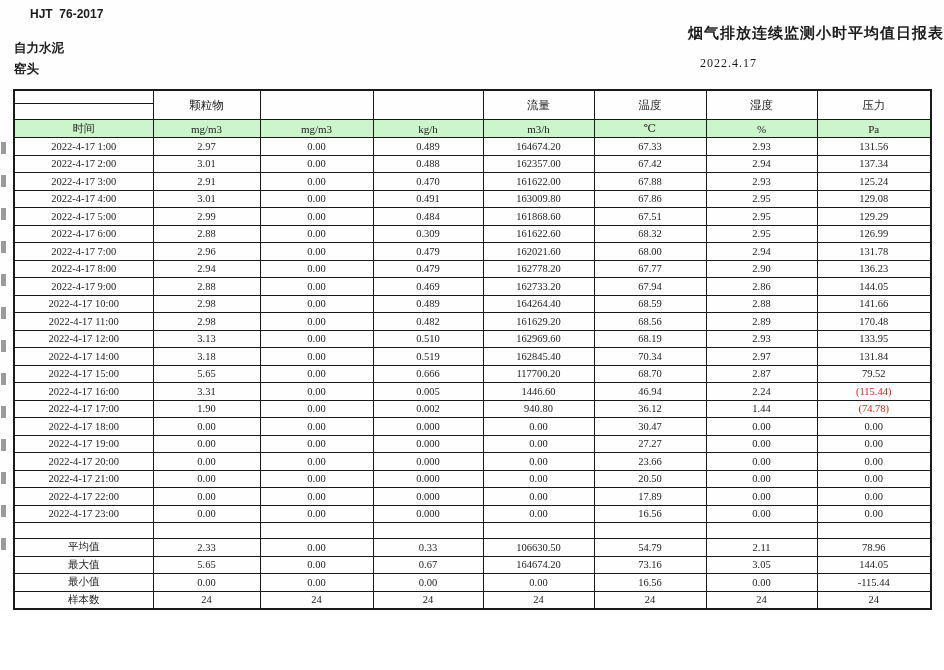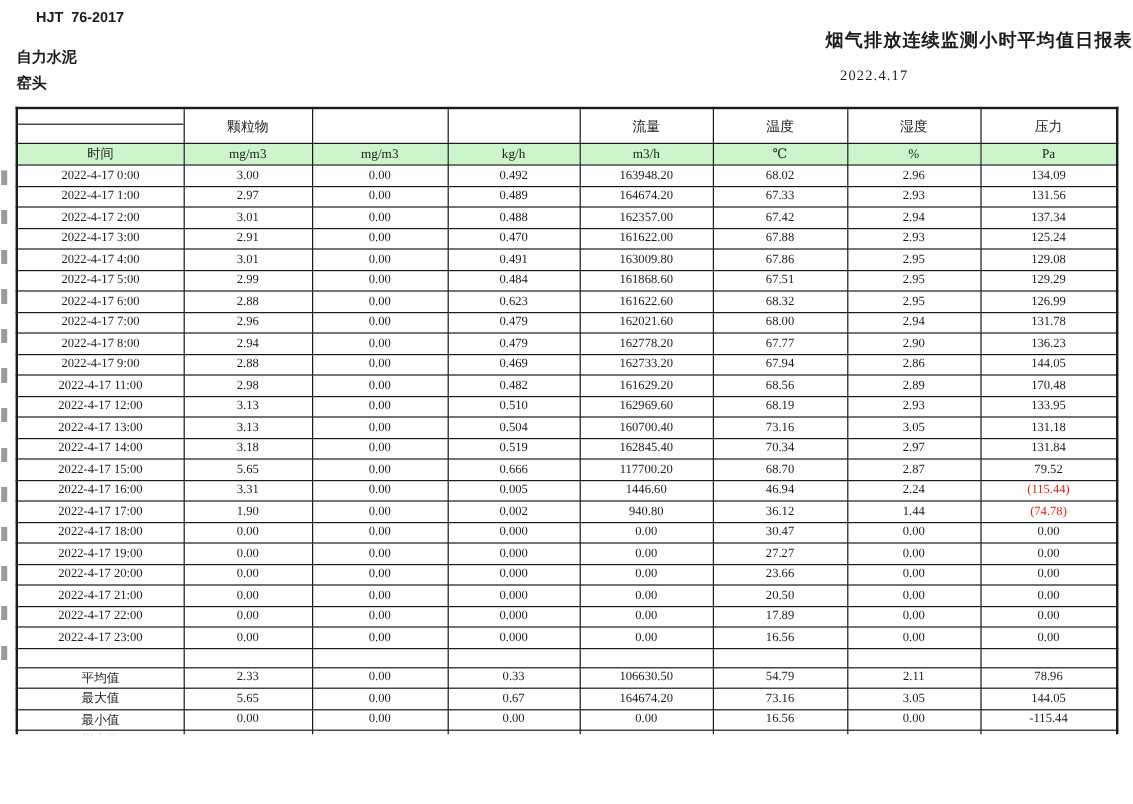--- a/index.html
+++ b/index.html
@@ -133,30 +133,20 @@
         <td>mg/m3</td>
         <td>kg/h</td>
         <td>m3/h</td>
         <td>℃</td>
         <td>%</td>
         <td>Pa</td>
       </tr>
     </tbody>
     <tbody>
         <tr>
-          <td>2022-4-17 0:00</td>
-          <td>3.00</td>
-          <td>0.00</td>
-          <td>0.492</td>
-          <td>163948.20</td>
-          <td>68.02</td>
-          <td>2.96</td>
-          <td>134.09</td>
-        </tr>
-        <tr>
           <td>2022-4-17 1:00</td>
           <td>2.97</td>
           <td>0.00</td>
           <td>0.489</td>
           <td>164674.20</td>
           <td>67.33</td>
           <td>2.93</td>
           <td>131.56</td>
         </tr>
         <tr>
@@ -196,21 +186,21 @@
           <td>0.484</td>
           <td>161868.60</td>
           <td>67.51</td>
           <td>2.95</td>
           <td>129.29</td>
         </tr>
         <tr>
           <td>2022-4-17 6:00</td>
           <td>2.88</td>
           <td>0.00</td>
-          <td>0.623</td>
+          <td>0.309</td>
           <td>161622.60</td>
           <td>68.32</td>
           <td>2.95</td>
           <td>126.99</td>
         </tr>
         <tr>
           <td>2022-4-17 7:00</td>
           <td>2.96</td>
           <td>0.00</td>
           <td>0.479</td>
@@ -233,50 +223,50 @@
           <td>2022-4-17 9:00</td>
           <td>2.88</td>
           <td>0.00</td>
           <td>0.469</td>
           <td>162733.20</td>
           <td>67.94</td>
           <td>2.86</td>
           <td>144.05</td>
         </tr>
         <tr>
+          <td>2022-4-17 10:00</td>
+          <td>2.98</td>
+          <td>0.00</td>
+          <td>0.489</td>
+          <td>164264.40</td>
+          <td>68.59</td>
+          <td>2.88</td>
+          <td>141.66</td>
+        </tr>
+        <tr>
           <td>2022-4-17 11:00</td>
           <td>2.98</td>
           <td>0.00</td>
           <td>0.482</td>
           <td>161629.20</td>
           <td>68.56</td>
           <td>2.89</td>
           <td>170.48</td>
         </tr>
         <tr>
           <td>2022-4-17 12:00</td>
           <td>3.13</td>
           <td>0.00</td>
           <td>0.510</td>
           <td>162969.60</td>
           <td>68.19</td>
           <td>2.93</td>
           <td>133.95</td>
         </tr>
         <tr>
-          <td>2022-4-17 13:00</td>
-          <td>3.13</td>
-          <td>0.00</td>
-          <td>0.504</td>
-          <td>160700.40</td>
-          <td>73.16</td>
-          <td>3.05</td>
-          <td>131.18</td>
-        </tr>
-        <tr>
           <td>2022-4-17 14:00</td>
           <td>3.18</td>
           <td>0.00</td>
           <td>0.519</td>
           <td>162845.40</td>
           <td>70.34</td>
           <td>2.97</td>
           <td>131.84</td>
         </tr>
         <tr>

